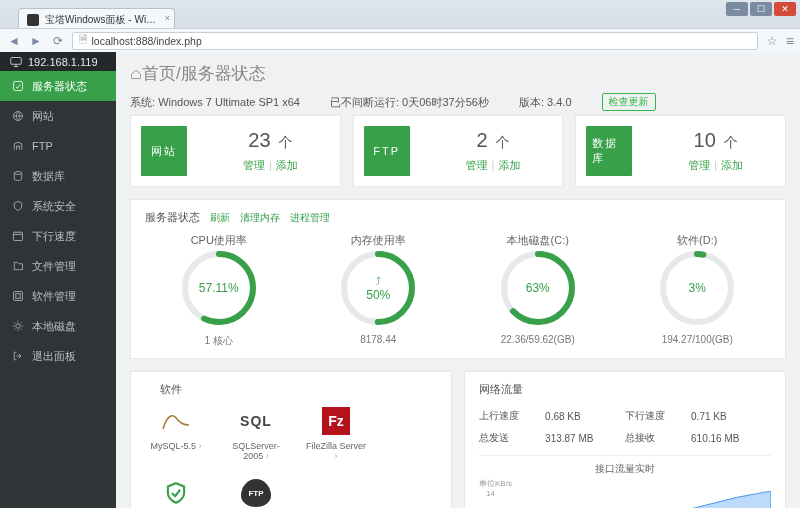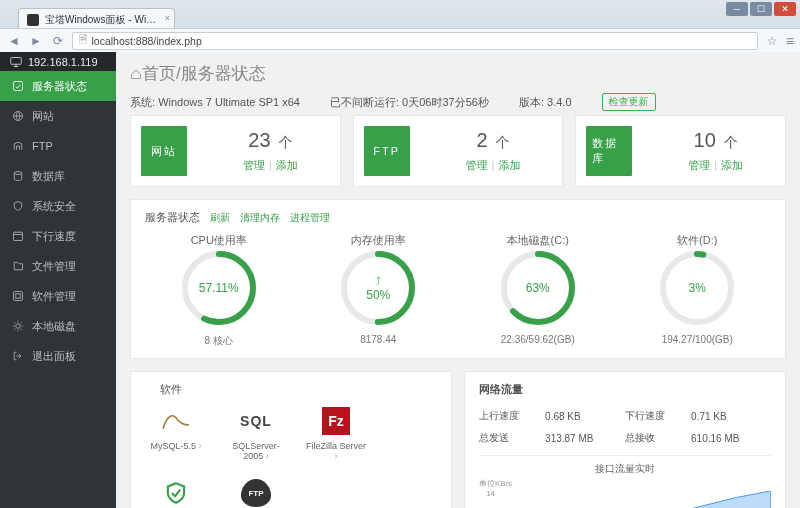--- a/index.html
+++ b/index.html
@@ -64,21 +64,21 @@
   .soft-grid{display:flex;gap:18px;flex-wrap:wrap;}
   .soft-item{width:62px;text-align:center;font-size:9px;color:#666;}
   .soft-ico{width:34px;height:28px;margin:0 auto 6px;display:flex;align-items:center;justify-content:center;color:#555;}
   .soft-ico.mysql{color:#a67b3b;font-style:italic;}
   .soft-ico.sql{font-weight:700;font-size:14px;color:#444;letter-spacing:1px;}
   .soft-ico.fz{background:#b5121b;color:#fff;font-weight:700;width:28px;height:28px;font-size:14px;}
   .soft-ico.guard{color:#37a049;}
   .soft-ico.ftp{background:#333;border-radius:50% 50% 50% 50% / 60% 60% 40% 40%;color:#fff;font-size:8px;font-weight:700;width:30px;}
 
   .net{flex:1;background:#fff;border:1px solid #e5e7e9;padding:10px 14px;}
-  .net-h{font-size:11px;color:#555;margin-bottom:8px;font-weight:bold;}
+  .net-h{font-size:11px;color:#555;margin-bottom:8px;}
   .net-table{width:100%;font-size:10px;color:#555;border-collapse:collapse;}
   .net-table td{padding:4px 0;}
   .net-sep{border-top:1px solid #eee;margin:6px 0;}
   .chart-title{text-align:center;font-size:10px;color:#666;margin:4px 0 2px;}
   .ylab{font-size:8px;color:#999;}
   .net-chart{position:relative;height:44px;margin-top:2px;}
   .net-chart svg{position:absolute;inset:0;}
   .ytick{position:absolute;left:7px;font-size:8px;color:#999;}
 </style>
 </head>
@@ -264,21 +264,21 @@
       </div>
       <div class="gauges" id="gauges">
           <div class="gauge">
             <div class="gauge-title">CPU使用率</div>
             <div class="donut"><svg width="80" height="80">
                 <circle cx="40" cy="40" r="34" stroke="#e6e8ea" stroke-width="6" fill="none"></circle>
                 <circle cx="40" cy="40" r="34" stroke="#37a049" stroke-width="6" fill="none" stroke-dasharray="122.0031223836289 213.62830044410595" stroke-linecap="round"></circle>
               </svg><div class="donut-center">
                 <span>57.11%</span>
               </div></div>
-            <div class="gauge-sub">8 核心</div>
+            <div class="gauge-sub">1 核心</div>
           </div>
           <div class="gauge">
             <div class="gauge-title">内存使用率</div>
             <div class="donut"><svg width="80" height="80">
                 <circle cx="40" cy="40" r="34" stroke="#e6e8ea" stroke-width="6" fill="none"></circle>
                 <circle cx="40" cy="40" r="34" stroke="#37a049" stroke-width="6" fill="none" stroke-dasharray="106.81415022205297 213.62830044410595" stroke-linecap="round"></circle>
               </svg><div class="donut-center">
                 <div class="gico">⤴</div>
                 <span>50%</span>
               </div></div>

